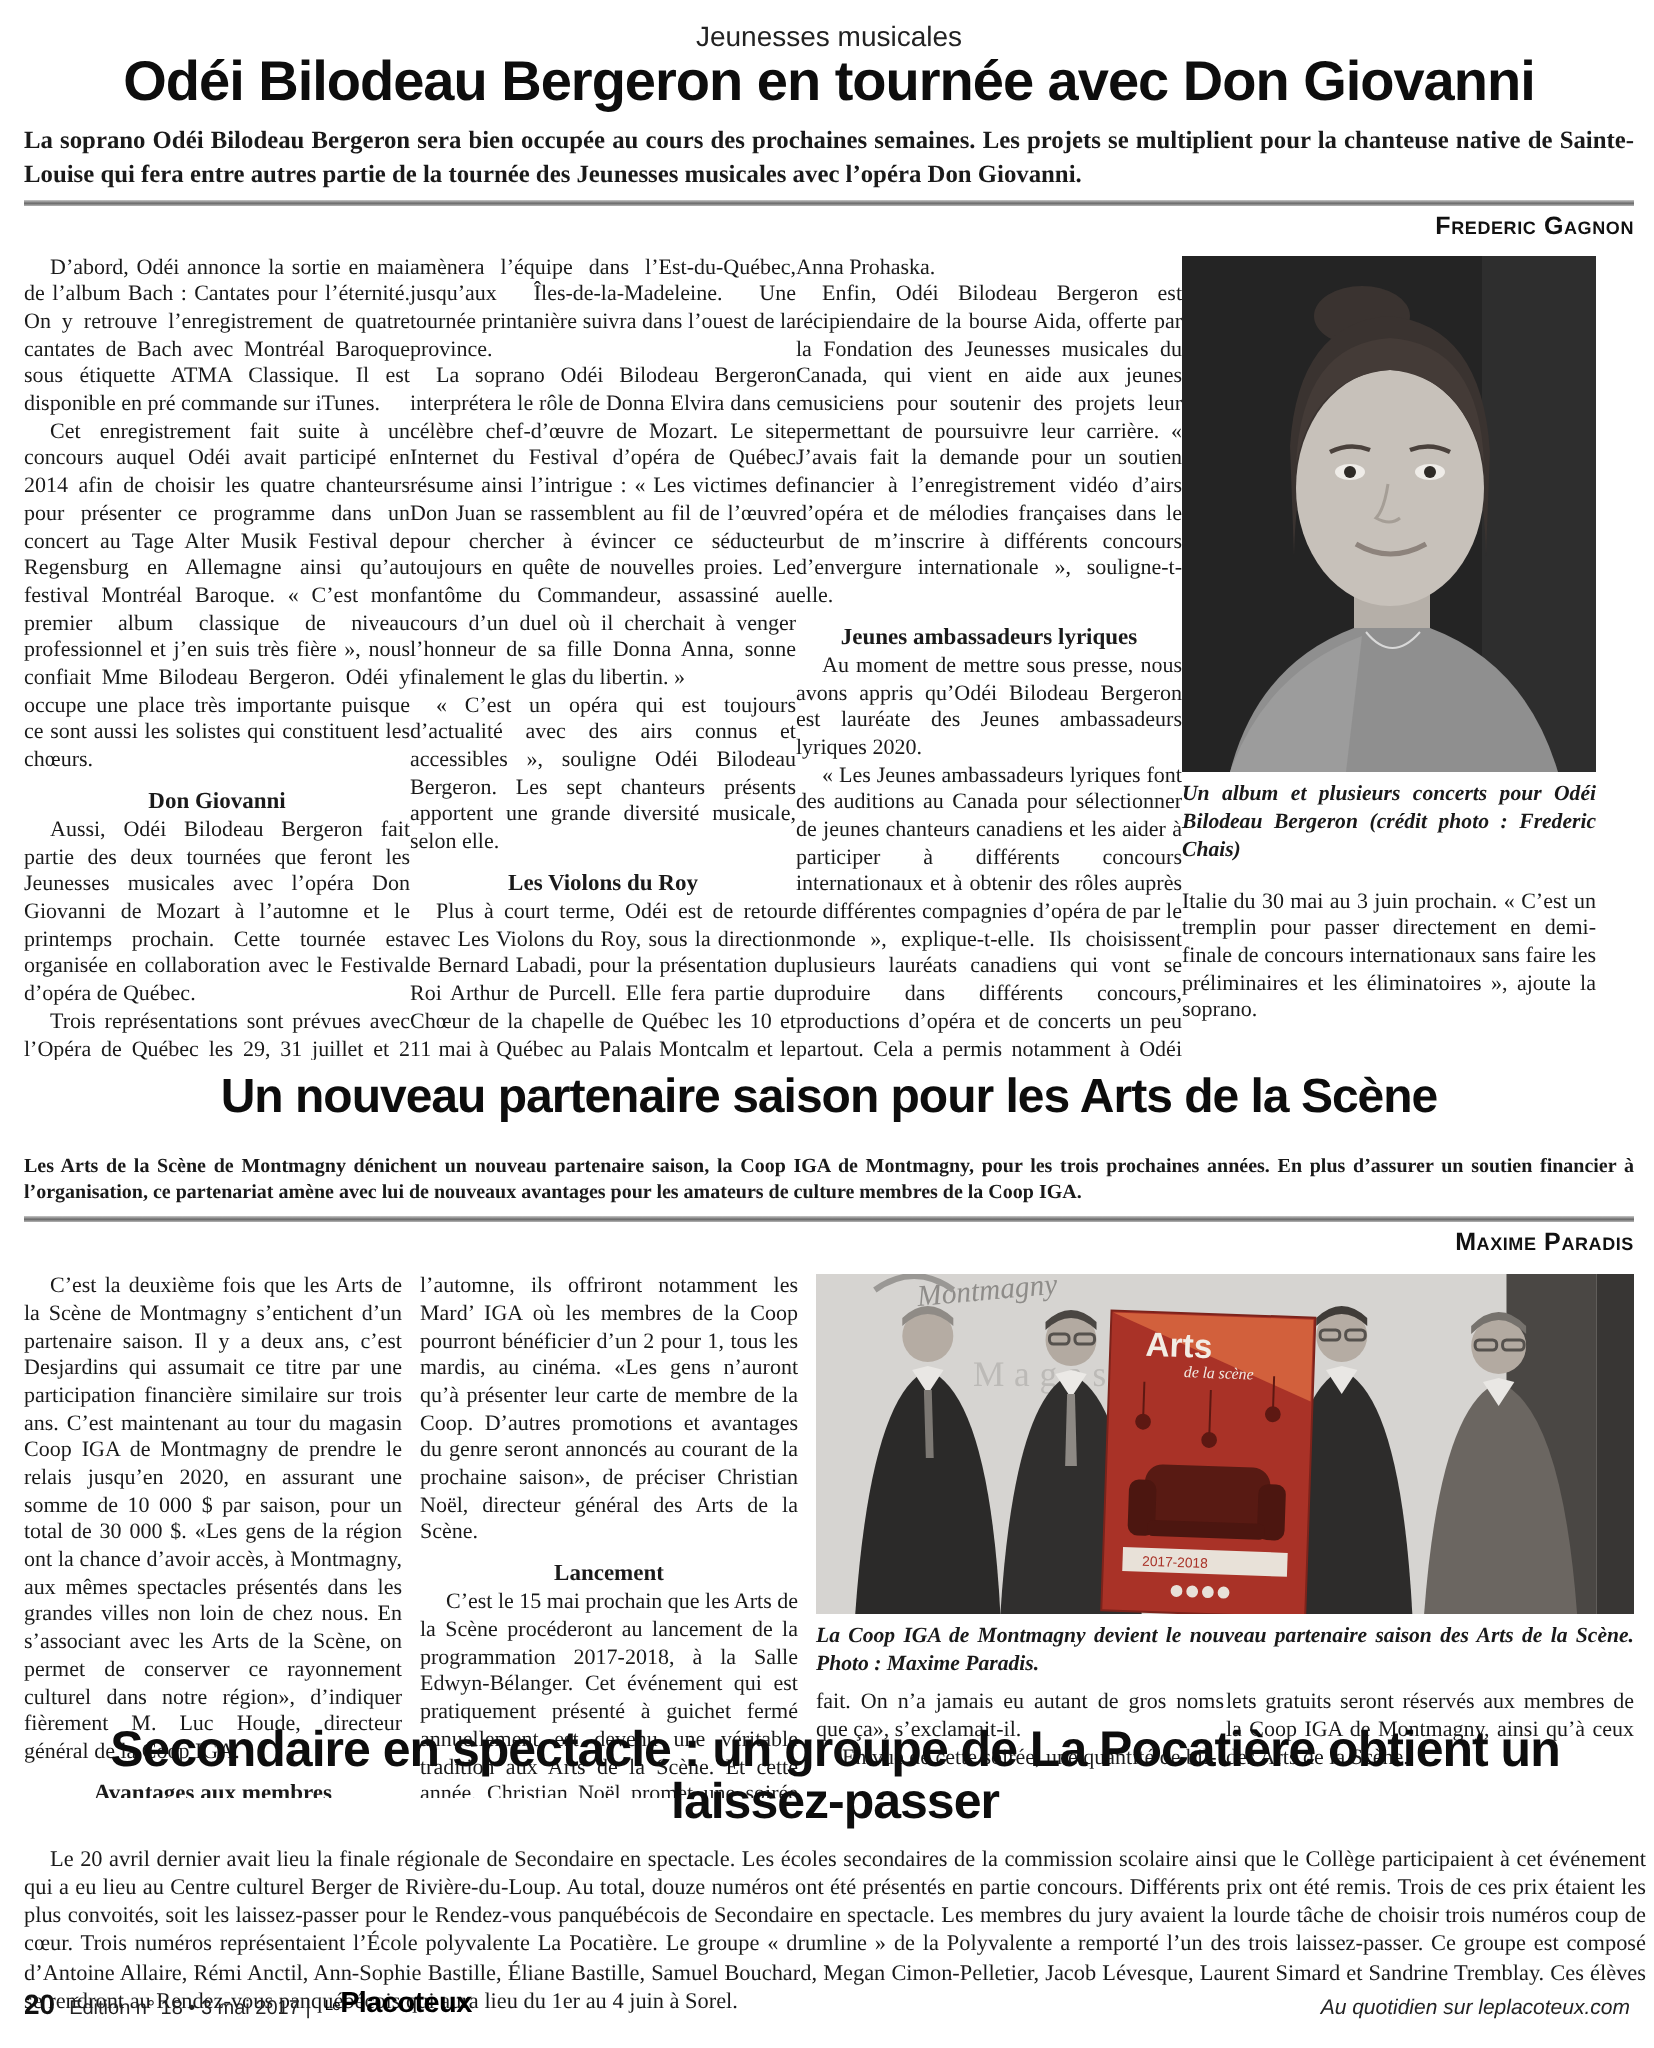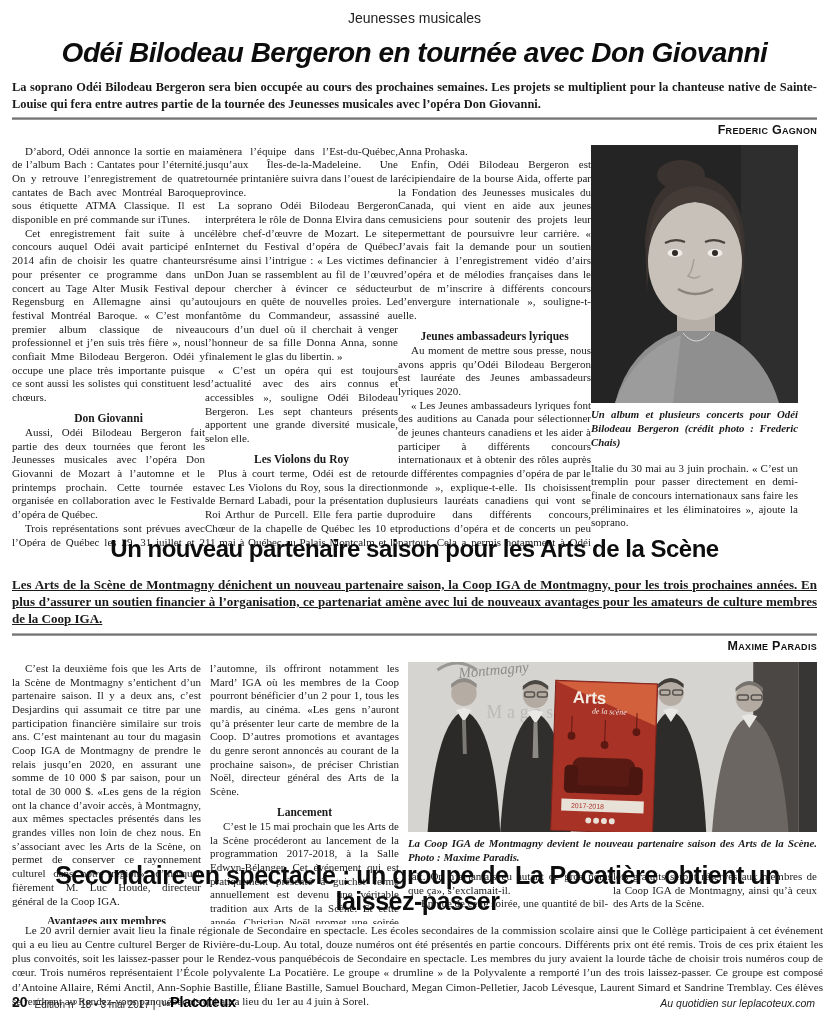--- a/index.html
+++ b/index.html
@@ -52,21 +52,21 @@
   figure{margin:0;}
   svg{display:block;}
 </style>
 </head>
 <body>
 
 <div class="page">
 
   <section class="a1">
     <div class="kicker">Jeunesses musicales</div>
-    <h1 class="headline h1-size" style="margin:12px;font-style:italic;">Odéi Bilodeau Bergeron en tournée avec Don Giovanni</h1>
+    <h1 class="headline h1-size" style="margin:0;">Odéi Bilodeau Bergeron en tournée avec Don Giovanni</h1>
     <div class="deck">La soprano Odéi Bilodeau Bergeron sera bien occupée au cours des prochaines semaines. Les projets se multiplient pour la chanteuse native de Sainte-Louise qui fera entre autres partie de la tournée des Jeunesses musicales avec l’opéra Don Giovanni.</div>
     <div class="rule"></div>
     <div class="byline">Frederic Gagnon</div>
 
     <div class="a1-cols">
       <div class="txtcol bodytext">
           <div class="para">D’abord, Odéi annonce la sortie en mai de l’album Bach : Cantates pour l’éternité. On y retrouve l’enregistrement de quatre cantates de Bach avec Montréal Baroque sous étiquette ATMA Classique. Il est disponible en pré commande sur iTunes.</div>
           <div class="para">Cet enregistrement fait suite à un concours auquel Odéi avait participé en 2014 afin de choisir les quatre chanteurs pour présenter ce programme dans un concert au Tage Alter Musik Festival de Regensburg en Allemagne ainsi qu’au festival Montréal Baroque. « C’est mon premier album classique de niveau professionnel et j’en suis très fière », nous confiait Mme Bilodeau Bergeron. Odéi y occupe une place très importante puisque ce sont aussi les solistes qui constituent les chœurs.</div>
           <div class="subhead">Don Giovanni</div>
           <div class="para">Aussi, Odéi Bilodeau Bergeron fait partie des deux tournées que feront les Jeunesses musicales avec l’opéra Don Giovanni de Mozart à l’automne et le printemps prochain. Cette tournée est organisée en collaboration avec le Festival d’opéra de Québec.</div>
@@ -113,21 +113,21 @@
         </figure>
         <div class="bodytext">
             <div class="cont">Italie du 30 mai au 3 juin prochain. « C’est un tremplin pour passer directement en demi-finale de concours internationaux sans faire les préliminaires et les éliminatoires », ajoute la soprano.</div>
           </div>
       </div>
     </div>
   </section>
 
   <section class="a2">
     <h2 class="headline h2-size" style="margin:16px;">Un nouveau partenaire saison pour les Arts de la Scène</h2>
-    <div class="deck" style="font-size:13px;text-decoration:underline;">Les Arts de la Scène de Montmagny dénichent un nouveau partenaire saison, la Coop IGA de Montmagny, pour les trois prochaines années. En plus d’assurer un soutien financier à l’organisation, ce partenariat amène avec lui de nouveaux avantages pour les amateurs de culture membres de la Coop IGA.</div>
+    <div class="deck" style="font-size:10px;">Les Arts de la Scène de Montmagny dénichent un nouveau partenaire saison, la Coop IGA de Montmagny, pour les trois prochaines années. En plus d’assurer un soutien financier à l’organisation, ce partenariat amène avec lui de nouveaux avantages pour les amateurs de culture membres de la Coop IGA.</div>
     <div class="rule"></div>
     <div class="byline">Maxime Paradis</div>
 
     <div class="a2-cols">
       <div class="txtcol bodytext">
           <div class="para">C’est la deuxième fois que les Arts de la Scène de Montmagny s’entichent d’un partenaire saison. Il y a deux ans, c’est Desjardins qui assumait ce titre par une participation financière similaire sur trois ans. C’est maintenant au tour du magasin Coop IGA de Montmagny de prendre le relais jusqu’en 2020, en assurant une somme de 10 000 $ par saison, pour un total de 30 000 $. «Les gens de la région ont la chance d’avoir accès, à Montmagny, aux mêmes spectacles présentés dans les grandes villes non loin de chez nous. En s’associant avec les Arts de la Scène, on permet de conserver ce rayonnement culturel dans notre région», d’indiquer fièrement M. Luc Houde, directeur général de la Coop IGA.</div>
           <div class="subhead">Avantages aux membres</div>
         </div>
       <div class="txtcol bodytext">
           <div class="cont">l’automne, ils offriront notamment les Mard’ IGA où les membres de la Coop pourront bénéficier d’un 2 pour 1, tous les mardis, au cinéma. «Les gens n’auront qu’à présenter leur carte de membre de la Coop. D’autres promotions et avantages du genre seront annoncés au courant de la prochaine saison», de préciser Christian Noël, directeur général des Arts de la Scène.</div>

